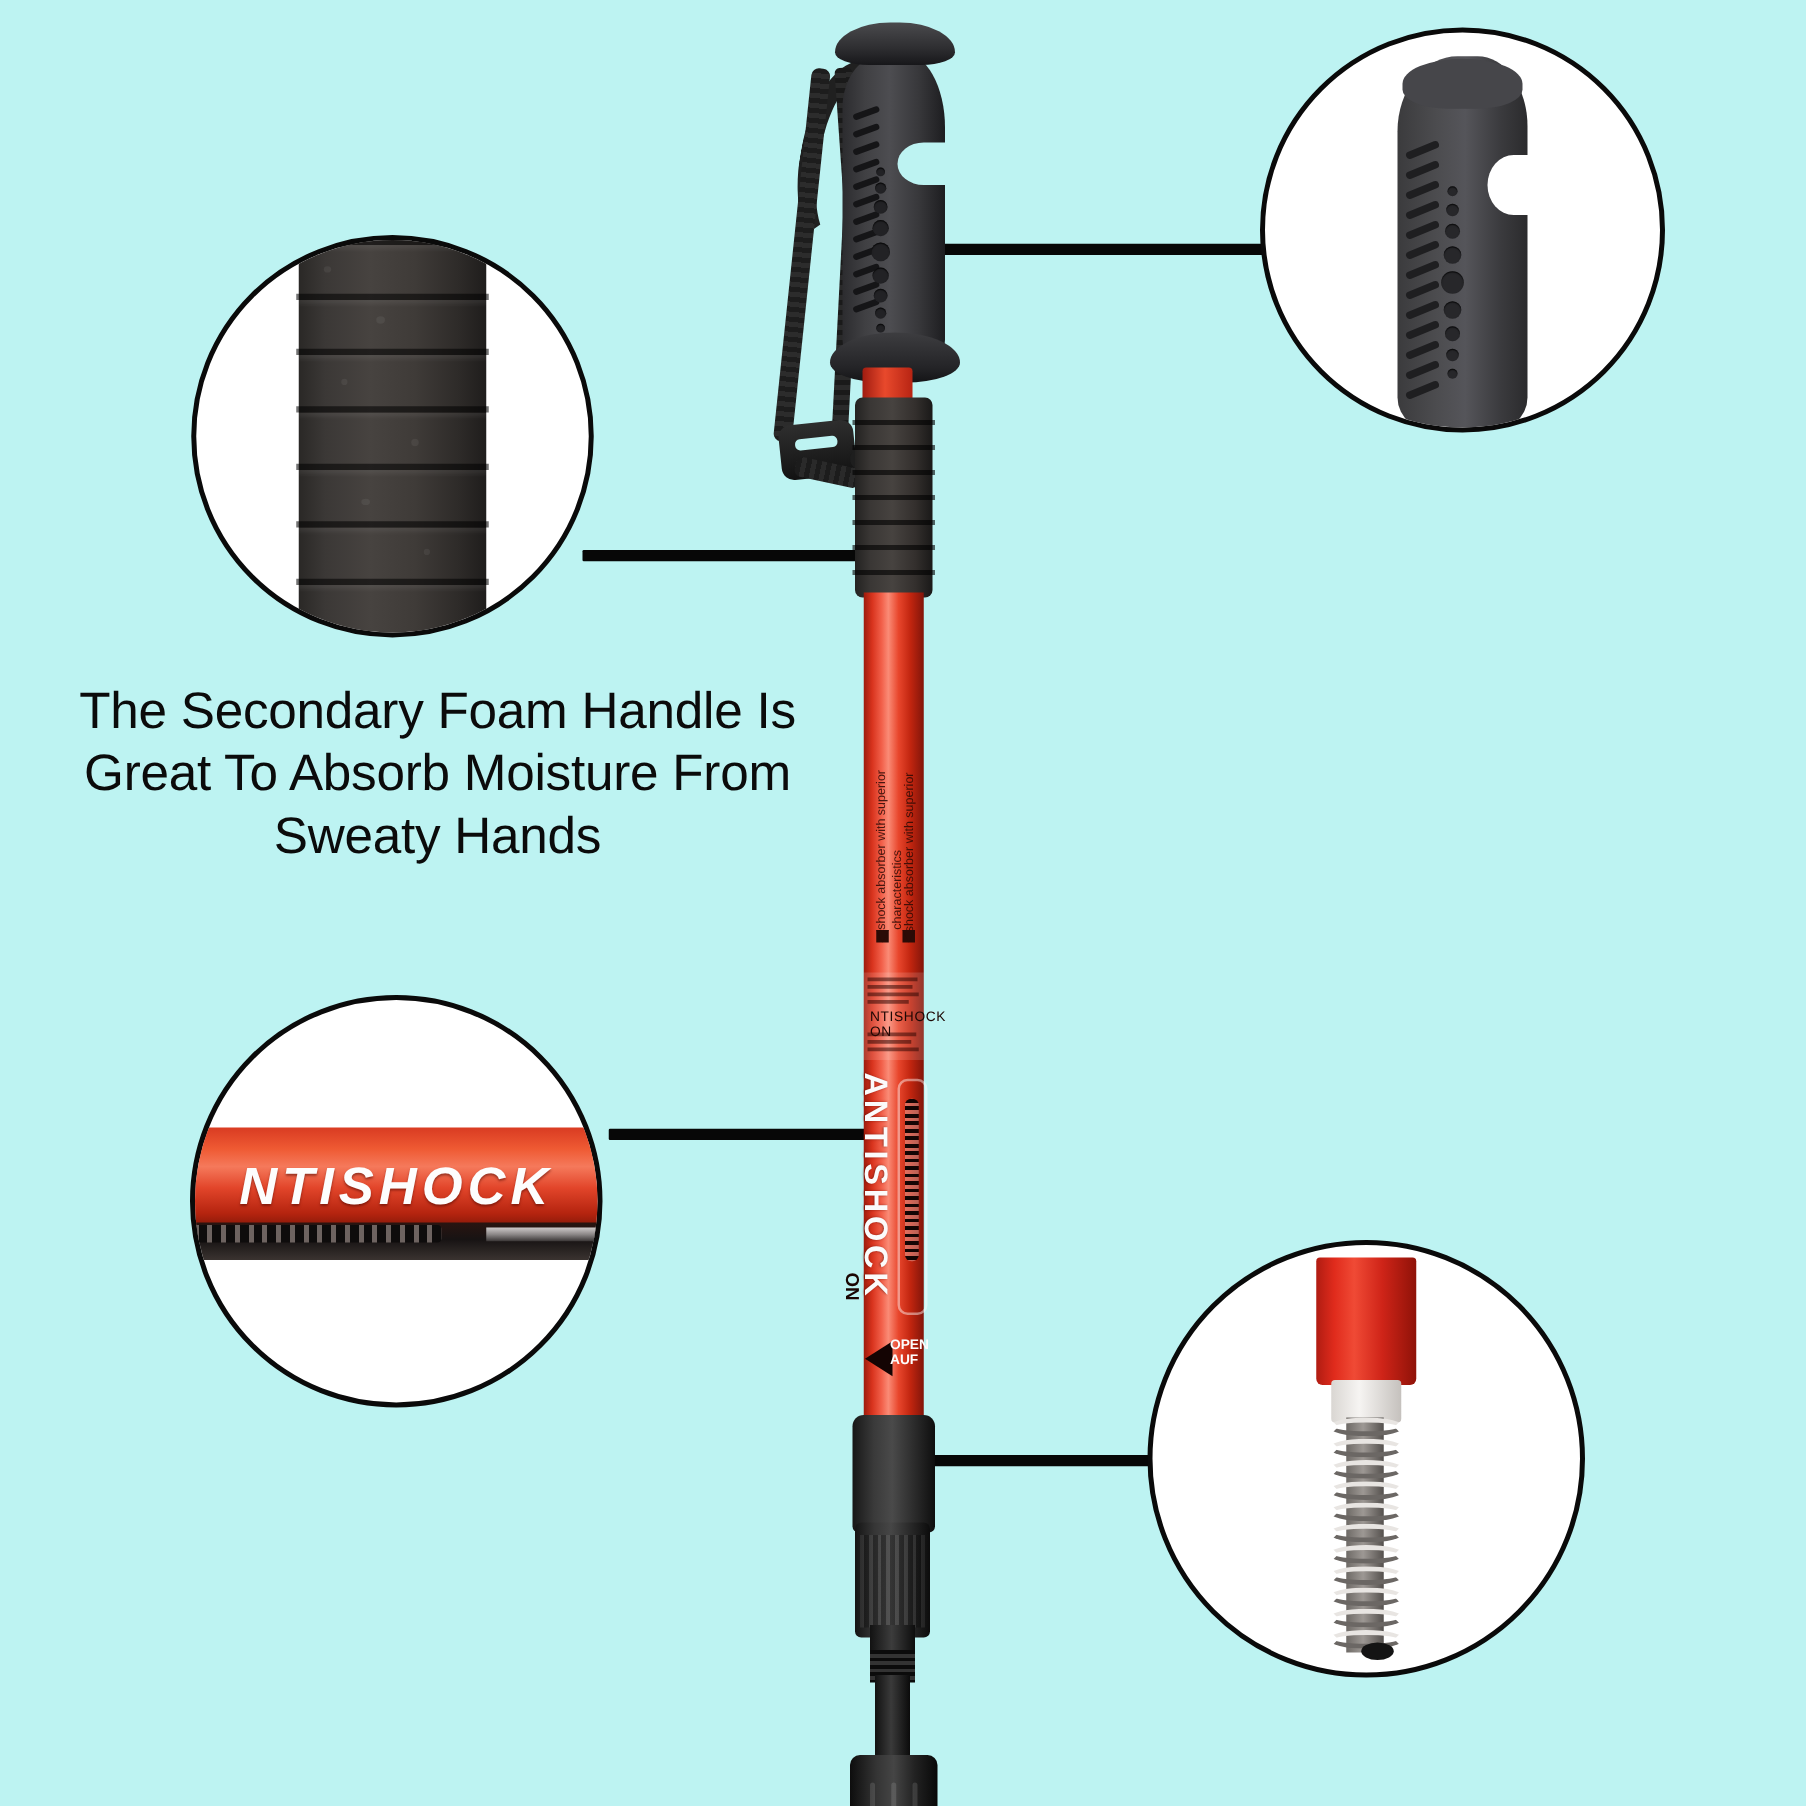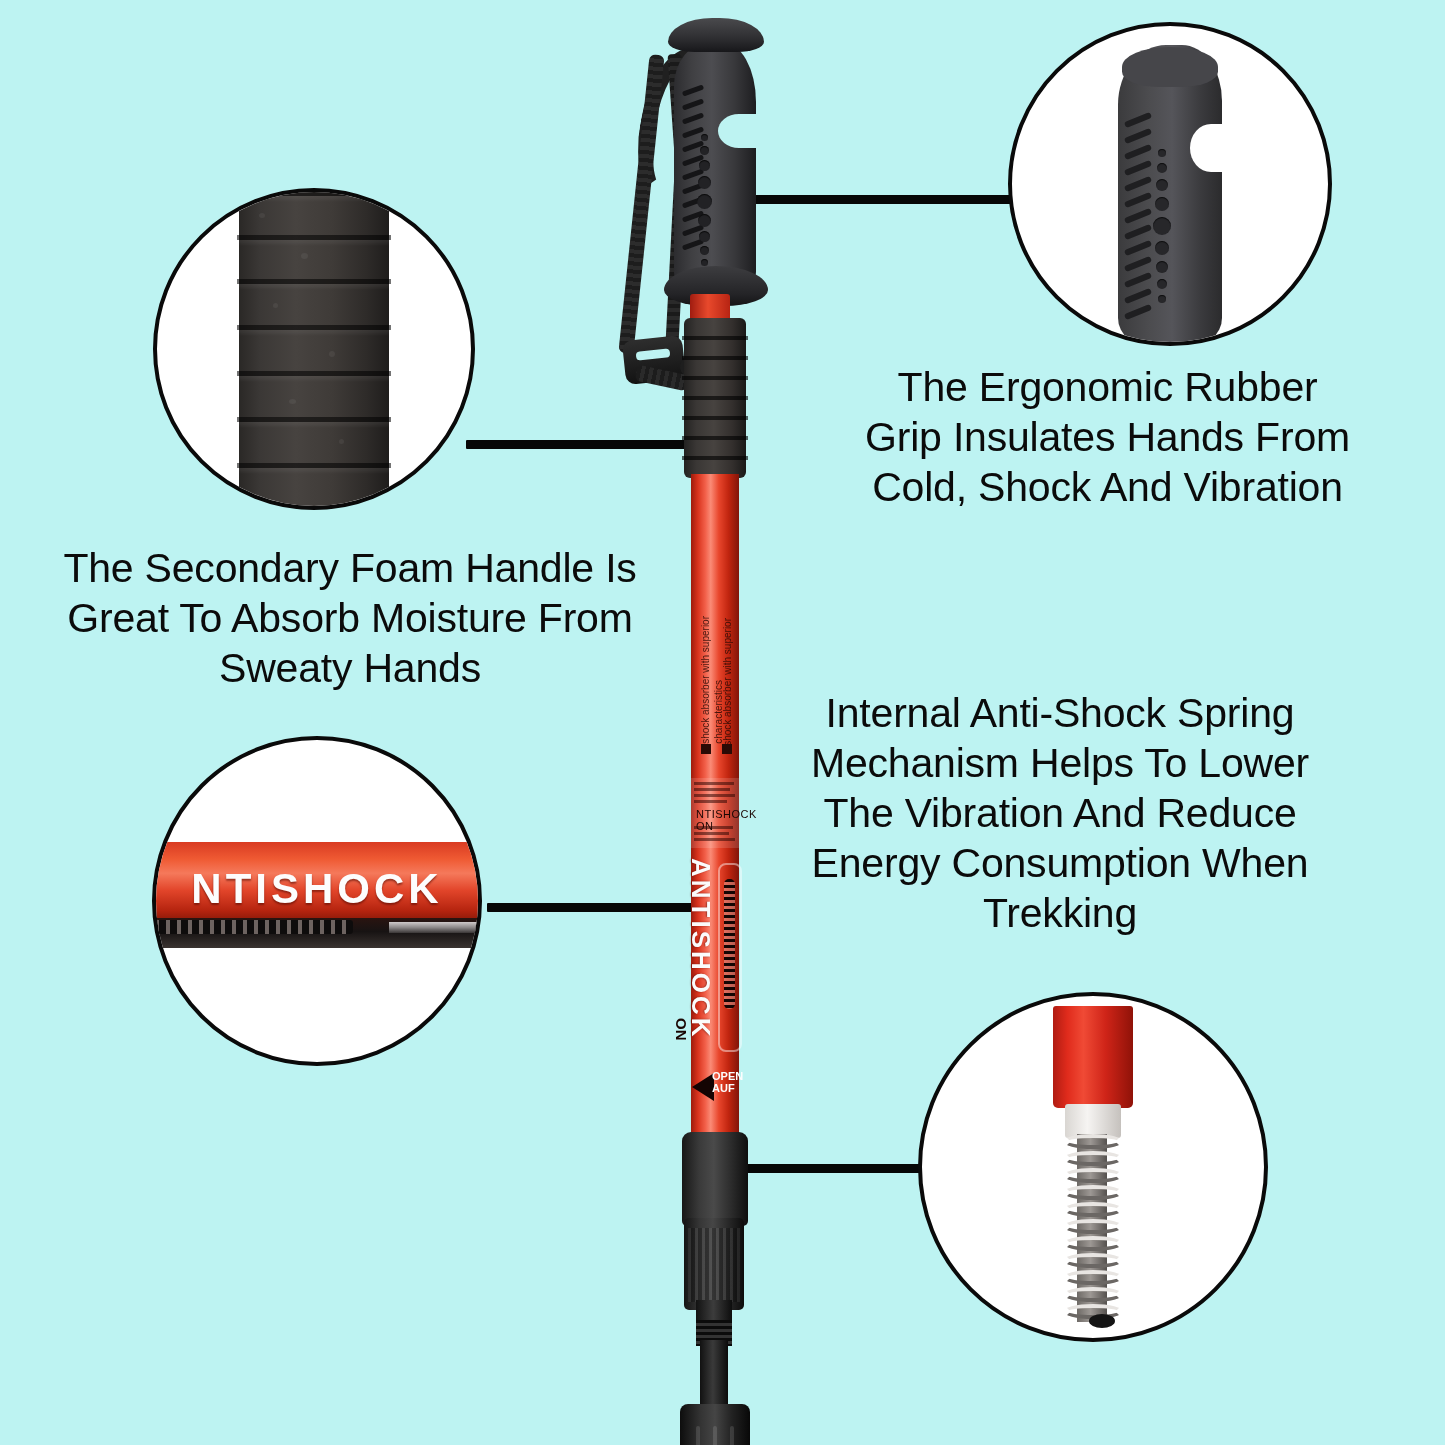--- a/index.html
+++ b/index.html
@@ -36,21 +36,21 @@
   .circle {
     position: absolute;
     border-radius: 50%;
     background: #ffffff;
     border: 4px solid #0a0a0a;
     overflow: hidden;
     box-sizing: border-box;
   }
   #circle-foam   { left: 153px; top: 188px;  width: 322px; height: 322px; }
   #circle-grip   { left: 1008px;top: 22px;   width: 324px; height: 324px; }
-  #circle-anti   { left: 152px; top: 736px;  width: 330px; height: 330px; }
+  #circle-anti   { left: 152px; top: 796px;  width: 330px; height: 330px; font-style: italic; }
   #circle-spring { left: 918px; top: 992px;  width: 350px; height: 350px; }
 
   
   .connector {
     position: absolute;
     background: #070707;
     height: 9px;
     border-radius: 1px;
   }
   #line-grip   { left: 740px; top: 195px;  width: 288px; }
@@ -707,22 +707,14 @@
         <div class="spring-coil" style="top:153px"></div>
         <div class="spring-coil" style="top:170px"></div>
         <div class="spring-tipdark"></div>
       </div>
     </div>
   </div>
 
   <div class="callout-text" id="txt-foam">The Secondary Foam Handle Is
 Great To Absorb Moisture From
 Sweaty Hands</div>
-  <div class="callout-text" id="txt-grip">The Ergonomic Rubber
-Grip Insulates Hands From
-Cold, Shock And Vibration</div>
-  <div class="callout-text" id="txt-spring">Internal Anti-Shock Spring
-Mechanism Helps To Lower
-The Vibration And Reduce
-Energy Consumption When
-Trekking</div>
 
 </div>
 
 </body></html>

